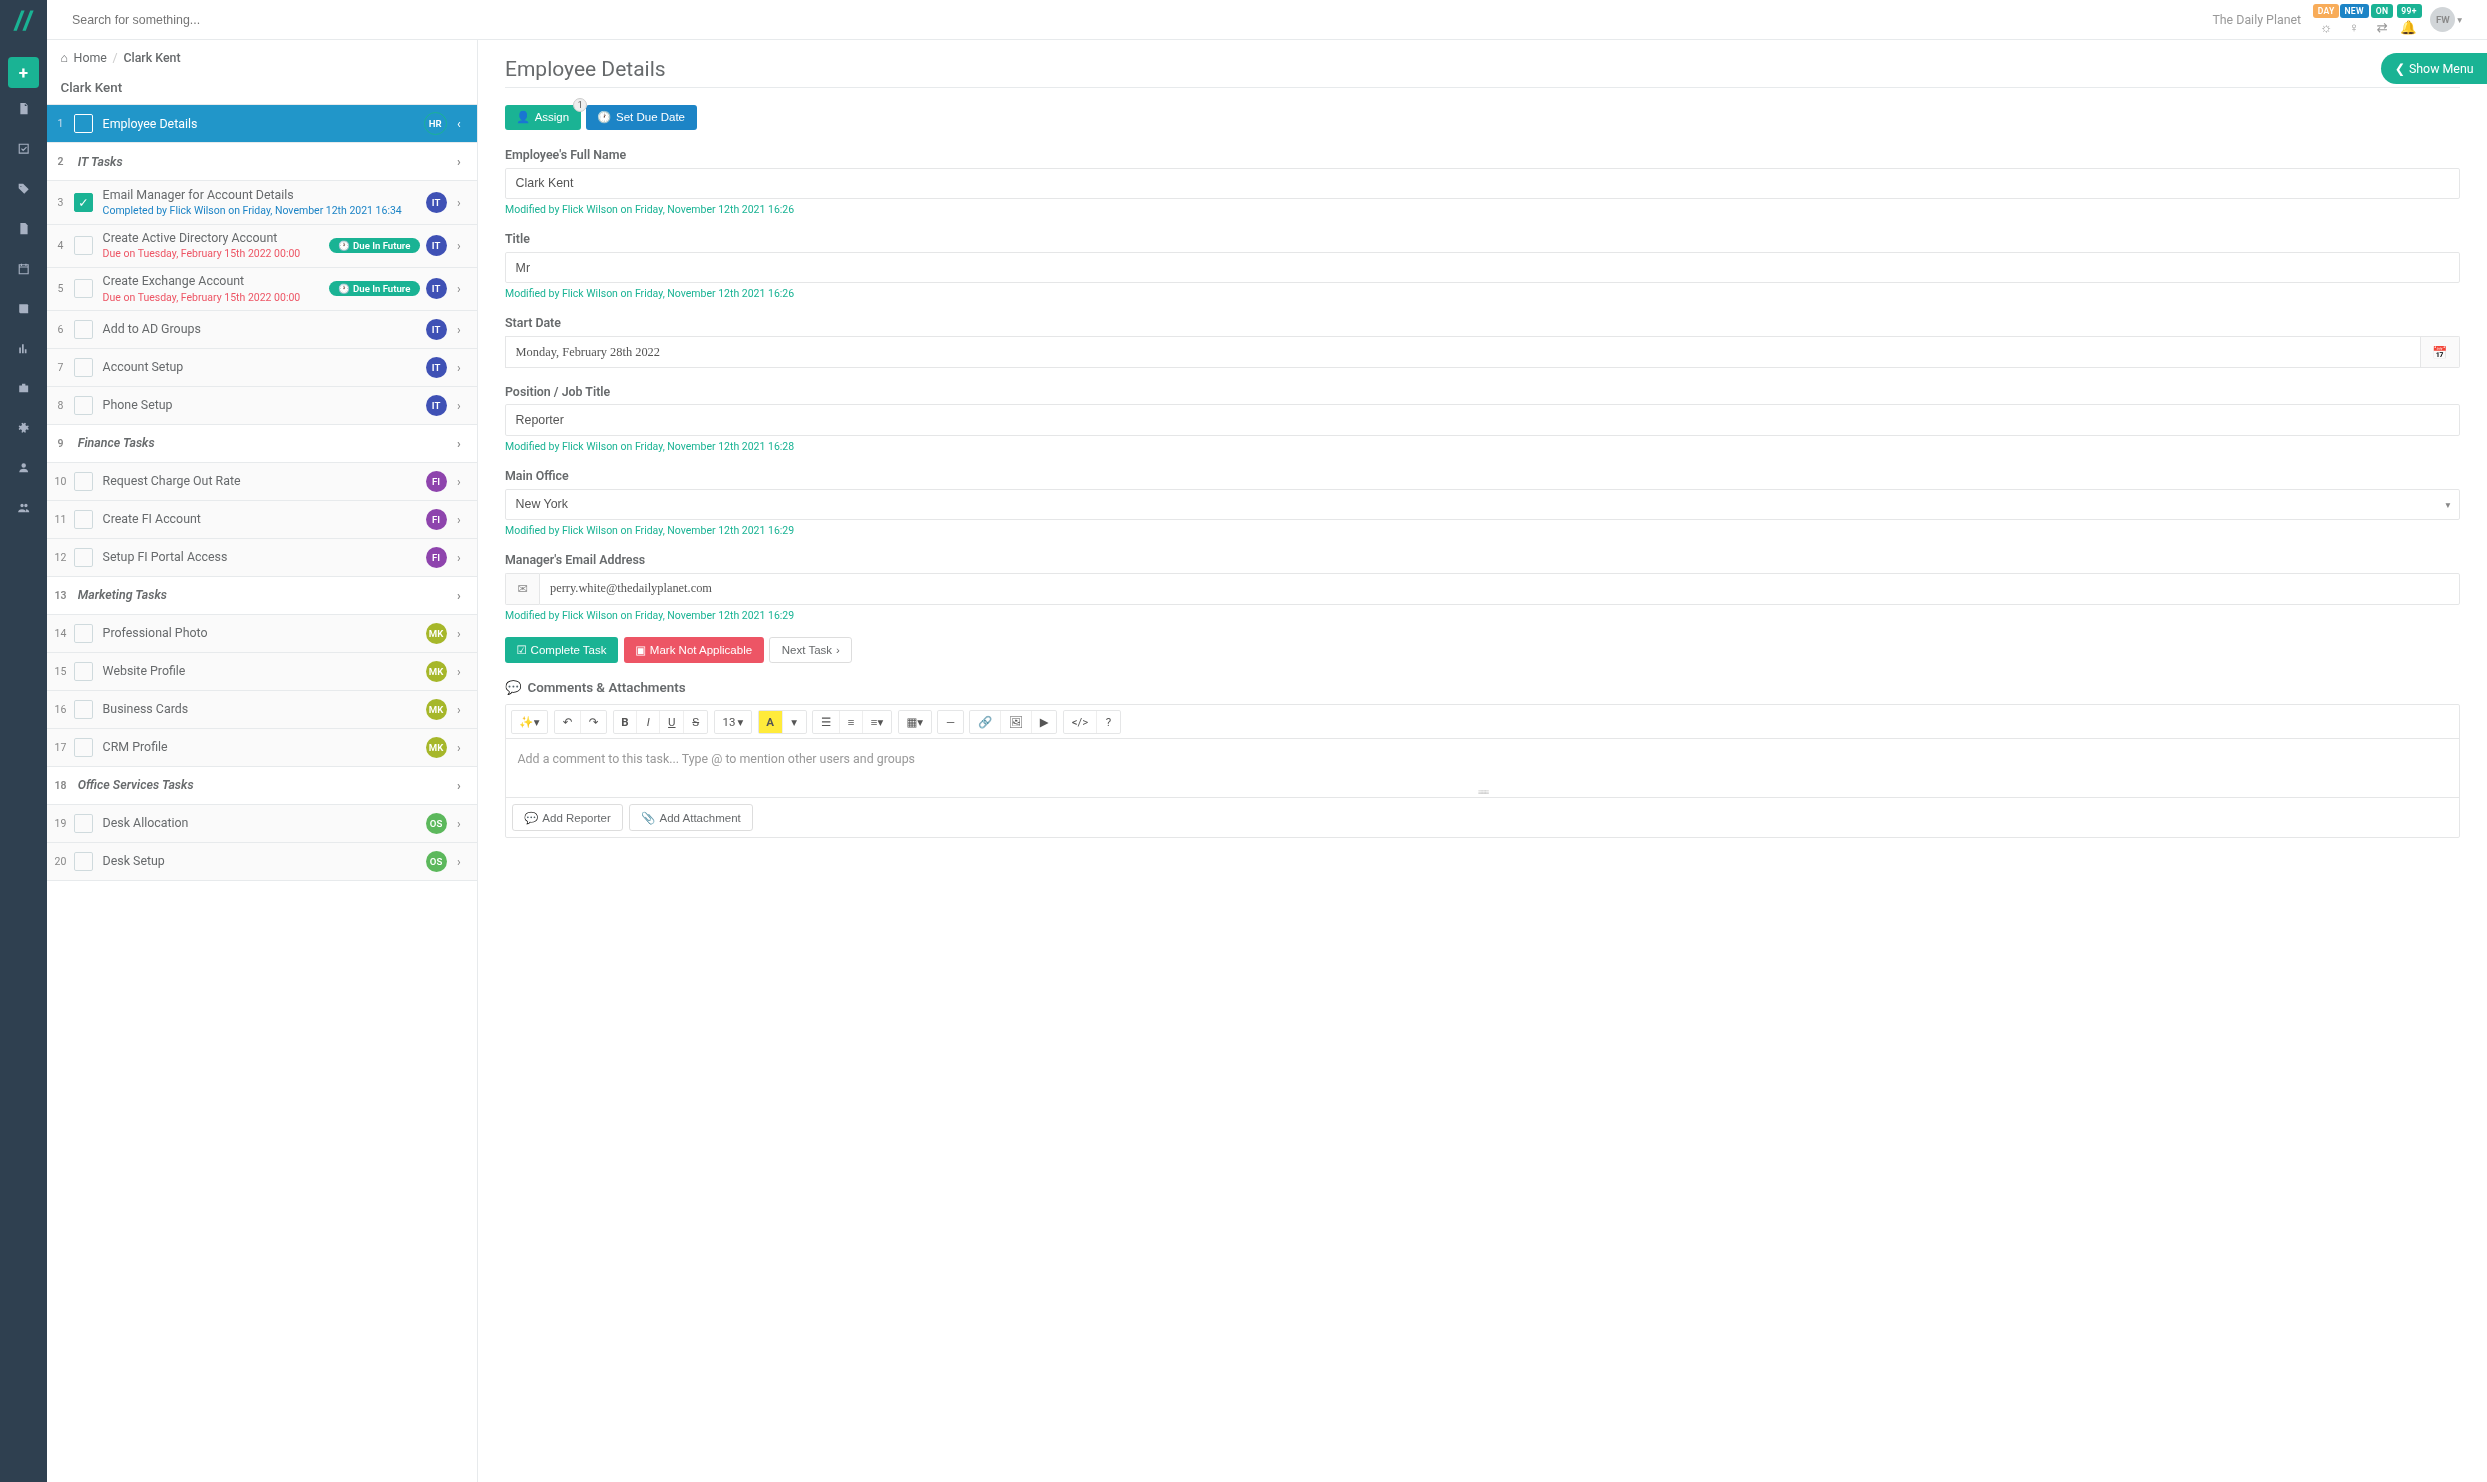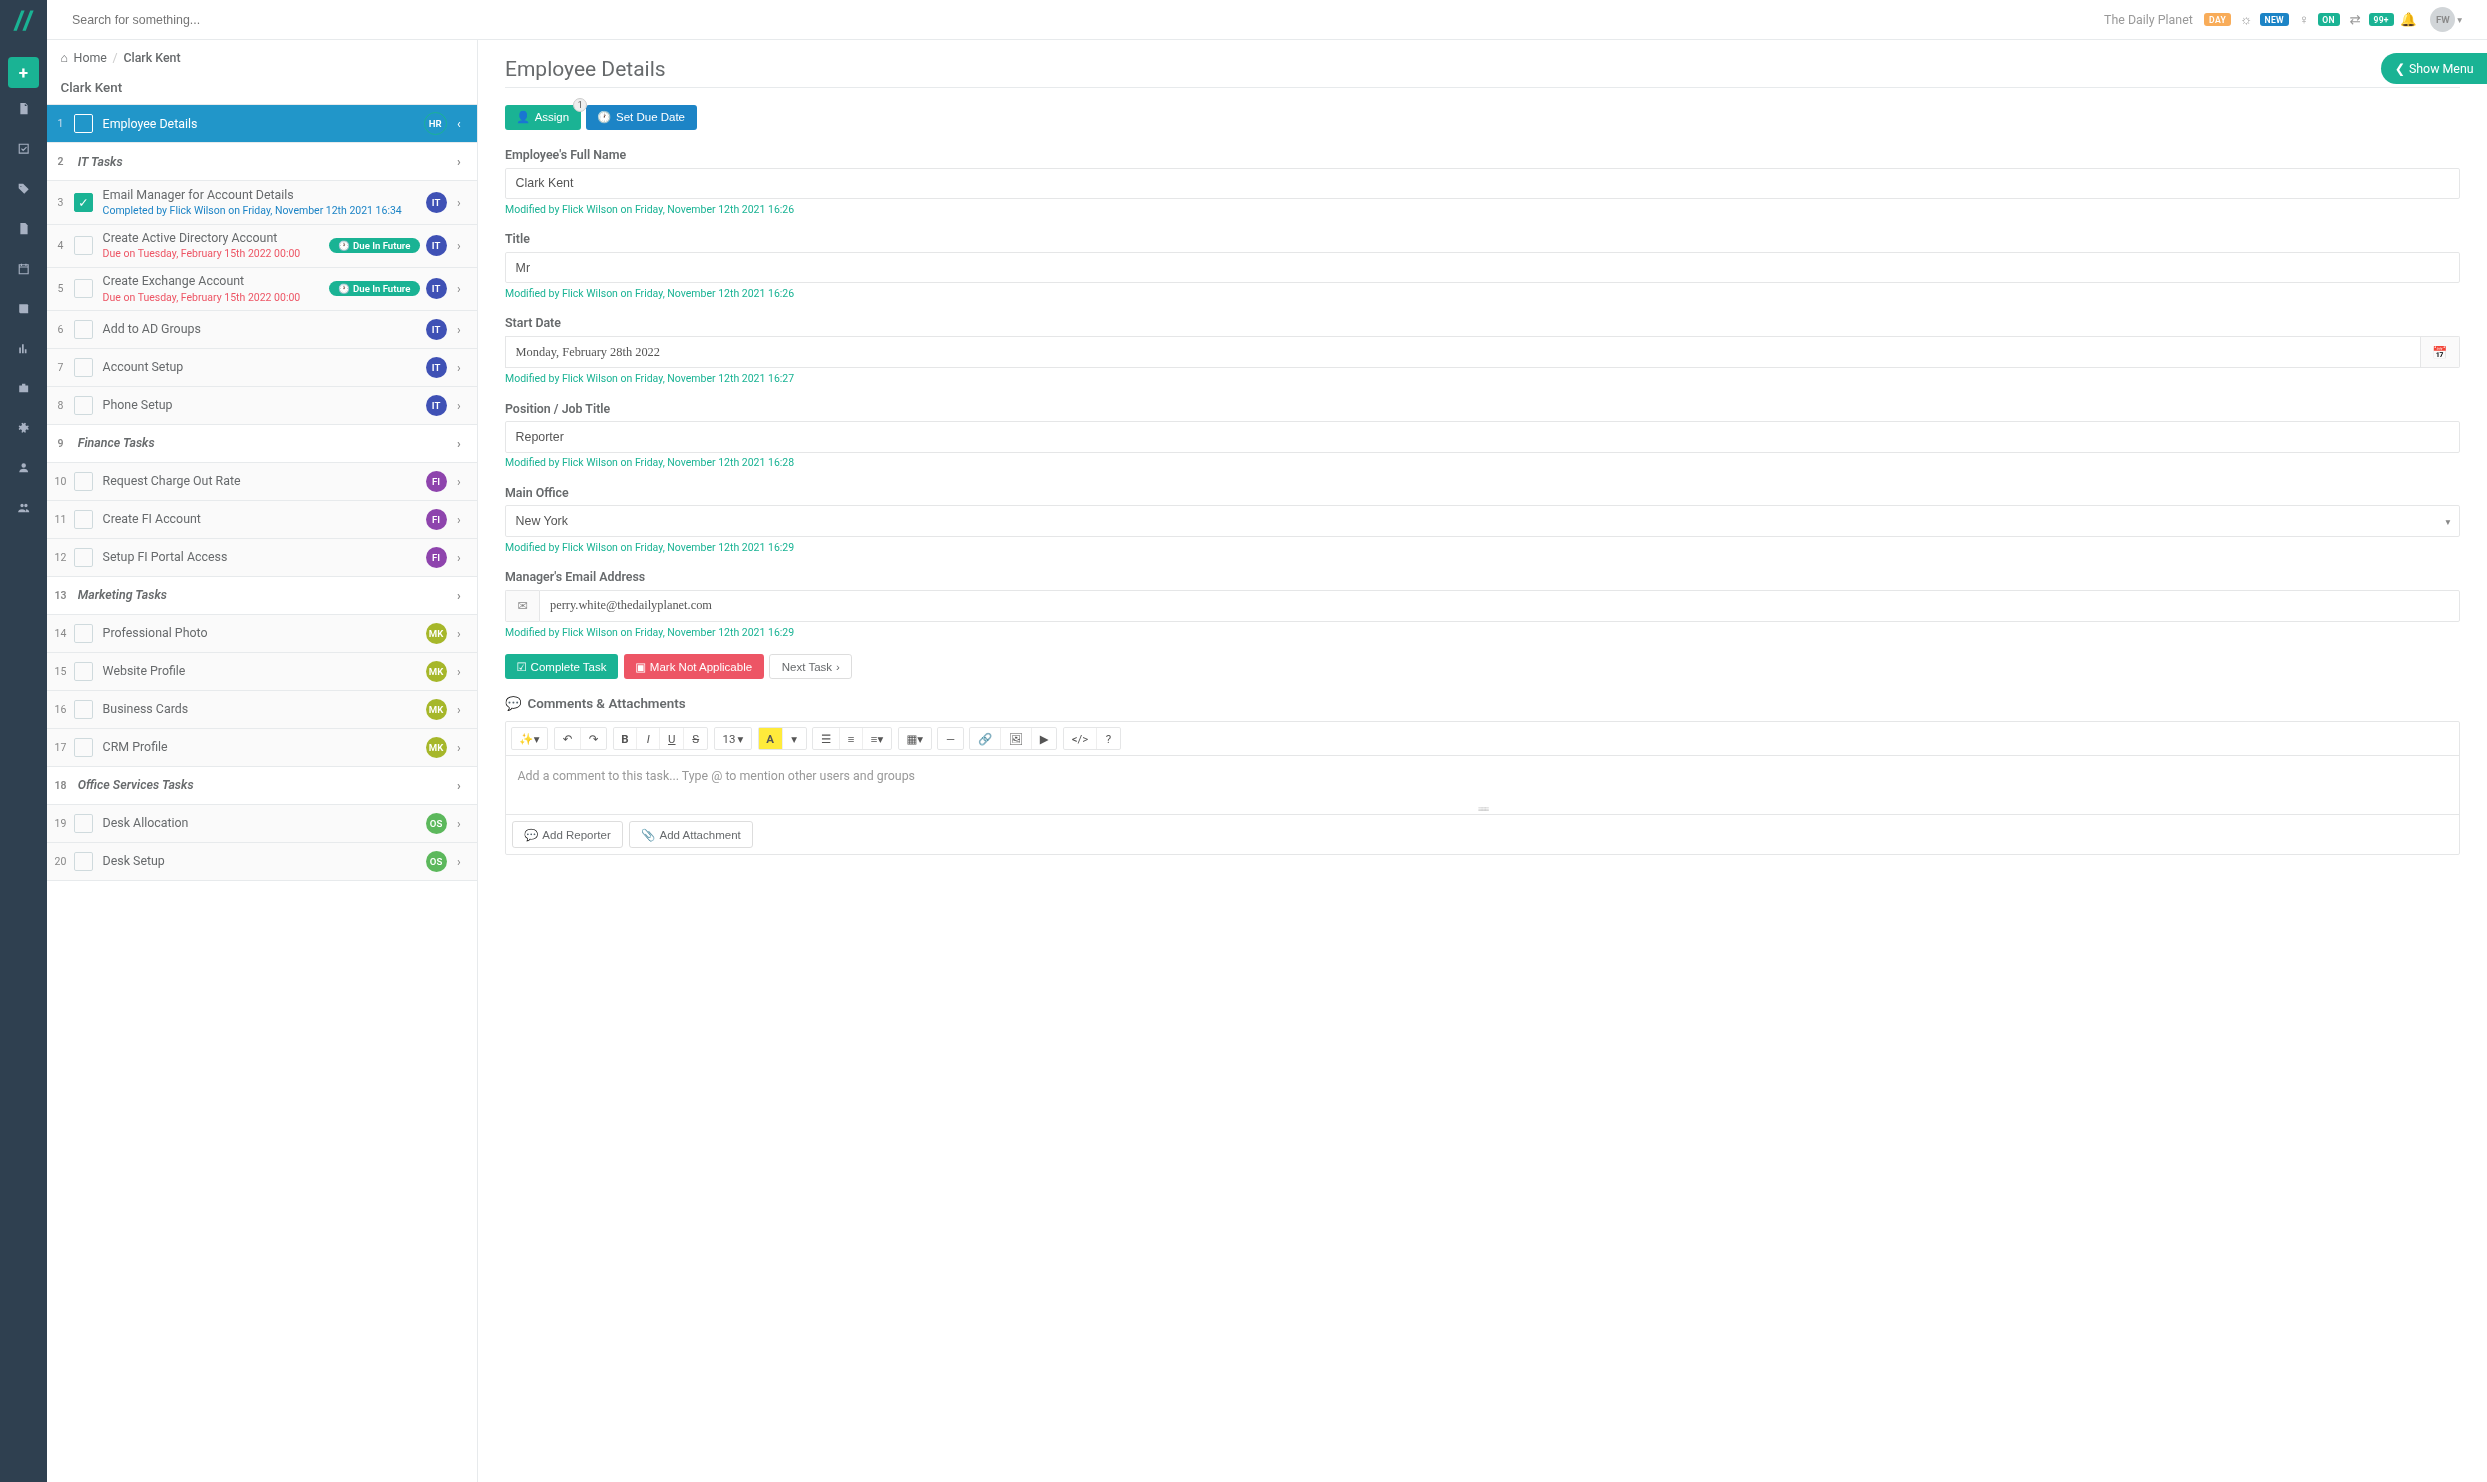--- a/index.html
+++ b/index.html
@@ -19,21 +19,21 @@
 .topbar { height: 40px; background: white; border-bottom: 1px solid #e7eaec; display: flex; align-items: center; padding: 0 25px; }
 .topbar input.search { border: none; outline: none; font-size: 12.4px; color: #676a6c; width: 287px; }
 .topbar .spacer { flex: 1; }
 .topbar .org { color: #999; font-size: 12.4px; margin-right: 11.5px; }
 .topbar .badge { font-size: 8.6px; font-weight: 600; padding: 1.9px 4.8px; border-radius: 2.9px; color: white; letter-spacing: 0.3px; }
 .topbar .badge.day { background: #f8ac59; }
 .topbar .badge.new { background: #1c84c6; }
 .topbar .badge.on { background: #1ab394; }
 .topbar .badge.count { background: #1ab394; }
 .topbar .top-icon { width: 27px; text-align: center; color: #999; cursor: pointer; font-size: 13.4px; }
-.topbar .badge-col { display: flex; flex-direction: row; align-items: center; gap: 1.9px; }
+.topbar .badge-col { display: flex; flex-direction: column; align-items: center; gap: 1.9px; }
 .topbar .avatar { width: 25px; height: 25px; border-radius: 50%; background: #d1d5d8; color: #888; display: flex; align-items: center; justify-content: center; font-size: 9.6px; font-weight: 600; margin-left: 7.7px; cursor: pointer; }
 .topbar .caret { color: #999; margin-left: 1.9px; font-size: 9.6px; cursor: pointer; }
 
 
 .content { flex: 1; display: flex; overflow: hidden; }
 
 
 .task-panel { width: 431px; background: white; border-right: 1px solid #e7eaec; overflow-y: auto; }
 .breadcrumb { padding: 9.6px 13.4px; font-size: 12.4px; display: flex; align-items: center; gap: 5.7px; }
 .breadcrumb .home-link { color: #676a6c; text-decoration: none; cursor: pointer; text-align: center; }
@@ -455,21 +455,20 @@
           <input class="input" value="Mr" style="">
           <div class="modified">Modified by Flick Wilson on Friday, November 12th 2021 16:26</div>
         </div>
 
         <div class="form-group">
           <label>Start Date</label>
           <div class="input-group">
             <input class="input" value="Monday, February 28th 2022" style="">
             <span class="addon right">📅</span>
           </div>
-          <div class="modified">Modified by Flick Wilson on Friday, November 12th 2021 16:27</div>
         </div>
 
         <div class="form-group">
           <label>Position / Job Title</label>
           <input class="input" value="Reporter" style="">
           <div class="modified">Modified by Flick Wilson on Friday, November 12th 2021 16:28</div>
         </div>
 
         <div class="form-group">
           <label>Main Office</label>

